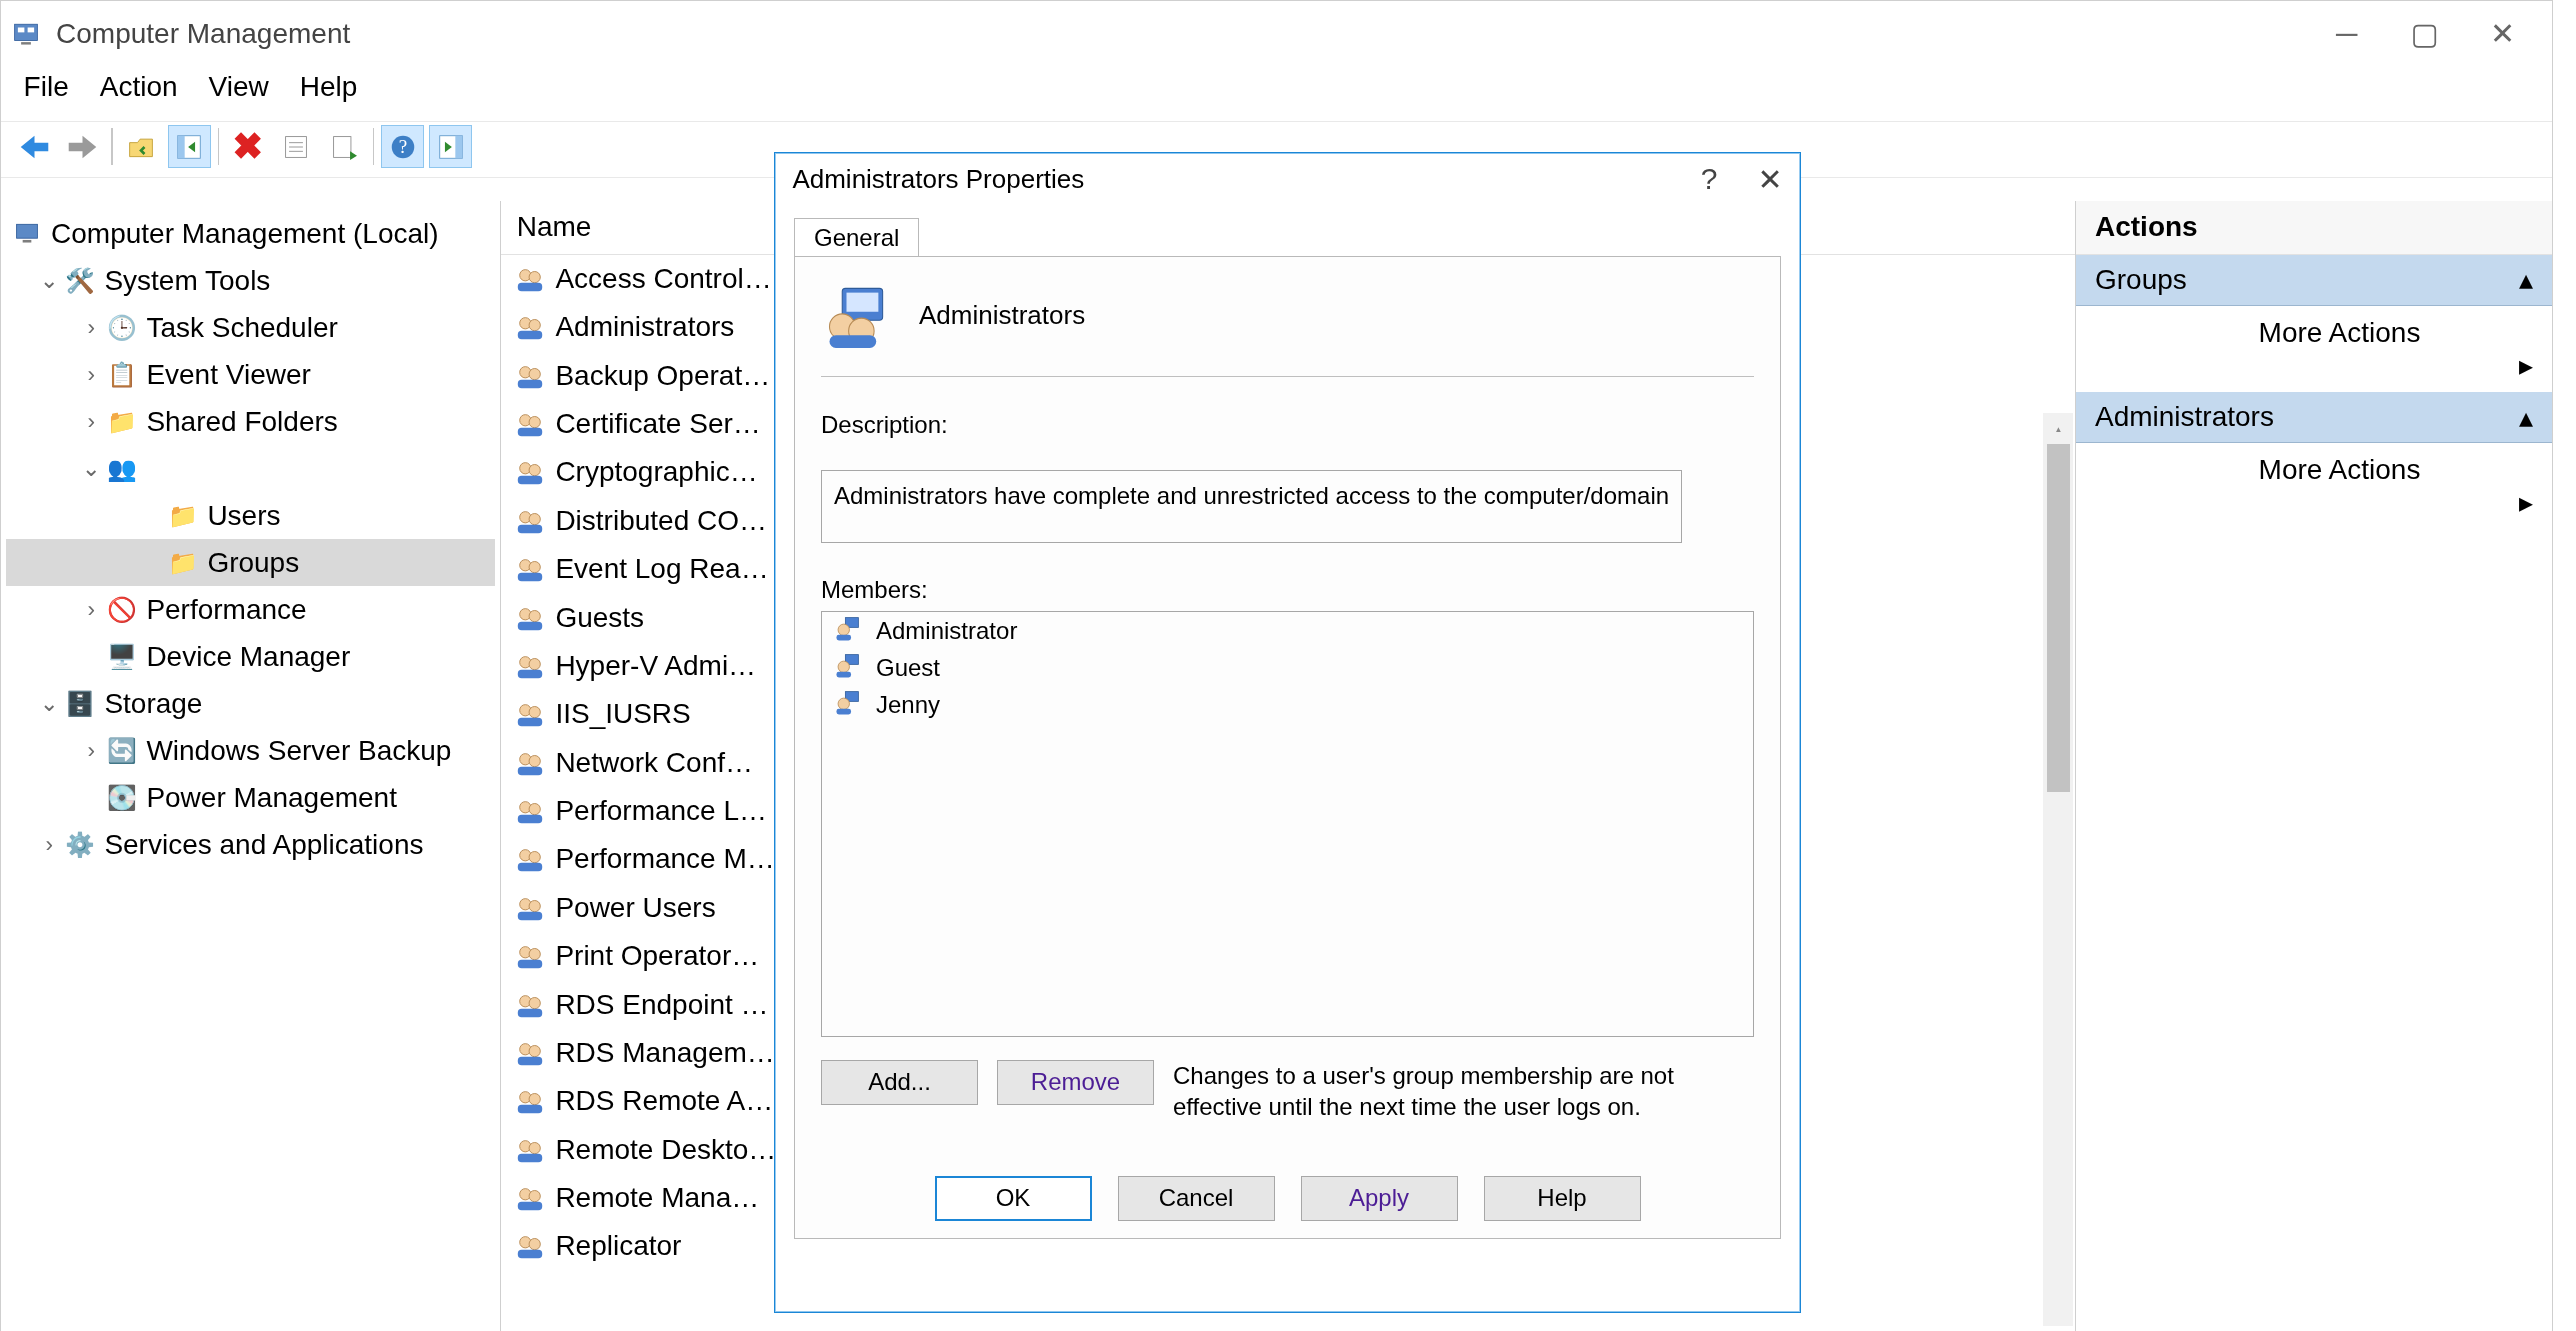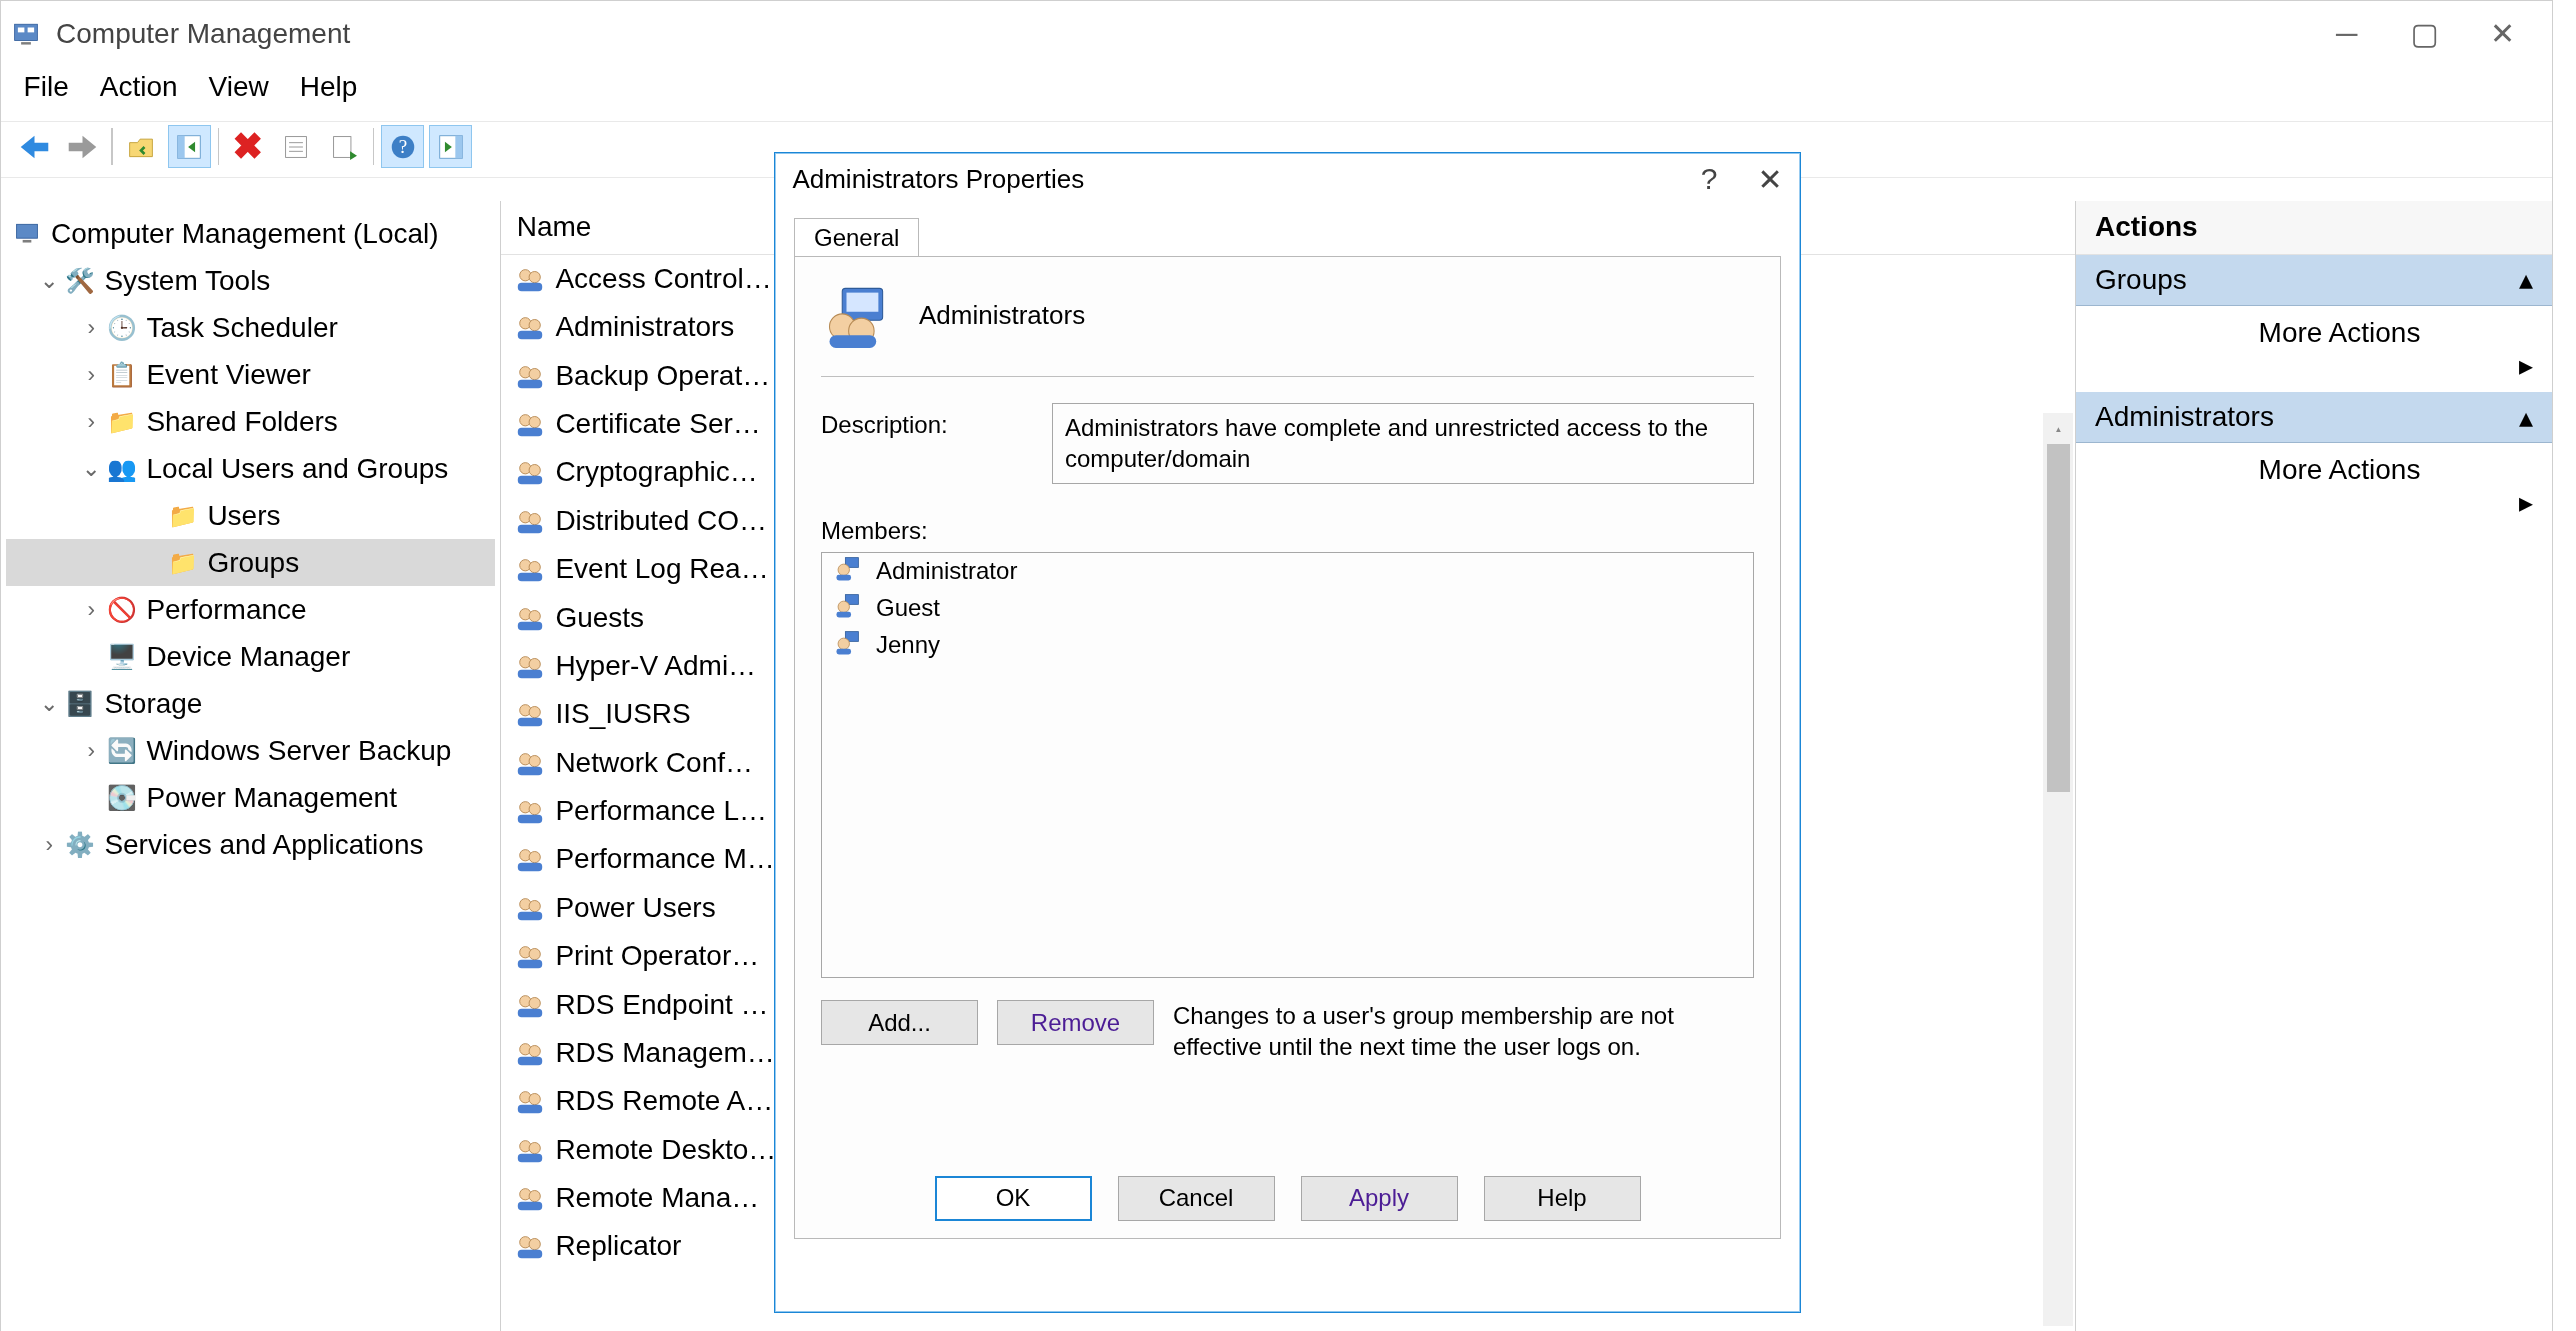--- a/index.html
+++ b/index.html
@@ -51,21 +51,21 @@
   
   .dlg { position:absolute; left:774px; top:152px; width:1027px; height:1161px; background:#fff; border:1.7px solid #1b86d6; box-shadow:0 0 0 0.9px #8ec6ef inset;}
   .dlgtitle{ display:flex; align-items:center; height:52px; padding:0 17.4px; font-size:26px;}
   .dlgtitle .r{margin-left:auto; display:flex; gap:40px; font-size:30px; color:#444;}
   .tabstrip{ margin:12px 19px 0 19px; display:flex;}
   .tab { border:0.9px solid #b9b9b9; border-bottom:none; background:#fff; padding:5.2px 19px; font-size:24px; position:relative; top:0.9px;}
   .tabbody{ margin:0 19px 0 19px; border:0.9px solid #b9b9b9; background:#fdfdfd; padding:15.7px 26px 15.7px 26px; height:983px; position:relative;}
   .iconrow{ display:flex; align-items:center; gap:30px; margin:8.7px 0 26px 0;}
   .bigico { width:68px; height:68px; position:relative;}
   .hr     { height:0.9px; background:#bfbfbf; margin:7px 0 26px 0;}
-  .frow   { display:flex; align-items:flex-start; gap:31px; margin-bottom:24px;}
+  .frow   { display:flex; align-items:flex-start; gap:31px; margin-bottom:24px;flex-direction:column;}
   .lbl    { width:200px; font-size:24px; padding-top:8.7px;}
   .descbox{ flex:1; border:0.9px solid #a7a7a7; padding:8.7px 12px; font-size:24px; line-height:31px; min-height:73px;}
   .membox { border:0.9px solid #a7a7a7; height:426px; overflow:auto; }
   .memrow { display:flex; align-items:center; gap:12px; padding:3.5px 12px; font-size:24px;}
   .uico   { width:30px; height:30px;}
   .belowmem{ display:flex; align-items:flex-start; gap:19px; margin-top:22.6px;}
   .btn    { min-width:157px; height:45px; border:0.9px solid #a7a7a7; background:#e6e6e6; font-size:24px; display:inline-flex; align-items:center; justify-content:center;}
   .btn.dis{ color:#4c1d95;}
   .note   { font-size:24px; line-height:31px;}
   .dlgbtns{ position:absolute; left:0; right:0; bottom:17.4px; display:flex; gap:26px; justify-content:center;text-align:right;}
@@ -190,21 +190,20 @@
           <span>Event Viewer</span>
         </div>
       <div class="treerow depth2">
           <span class="tw">›</span>
           <span class="nodeico">📁</span>
           <span>Shared Folders</span>
         </div>
       <div class="treerow depth2">
           <span class="tw">⌄</span>
           <span class="nodeico">👥</span>
-          <span>Local Users and Groups</span>
         </div>
       <div class="treerow depth3">
           <span class="tw"></span>
           <span class="nodeico">📁</span>
           <span>Users</span>
         </div>
       <div class="treerow depth3 selnode">
           <span class="tw"></span>
           <span class="nodeico">📁</span>
           <span>Groups</span>

